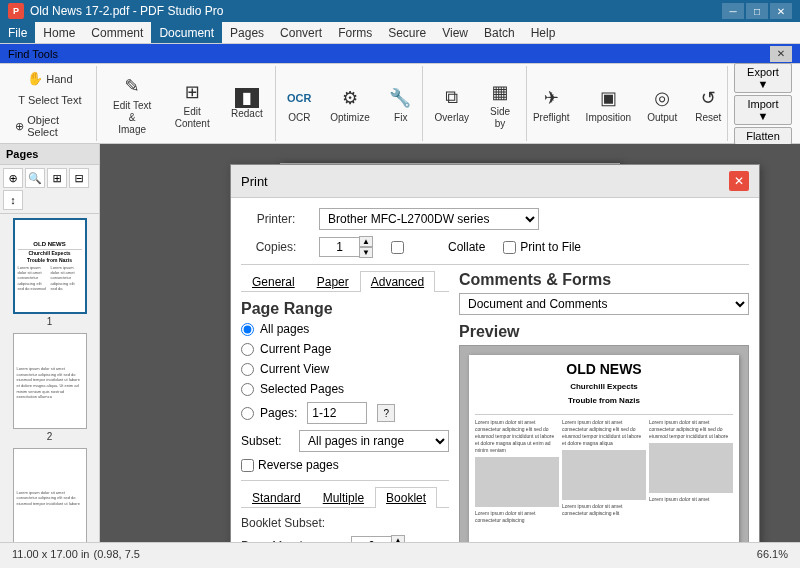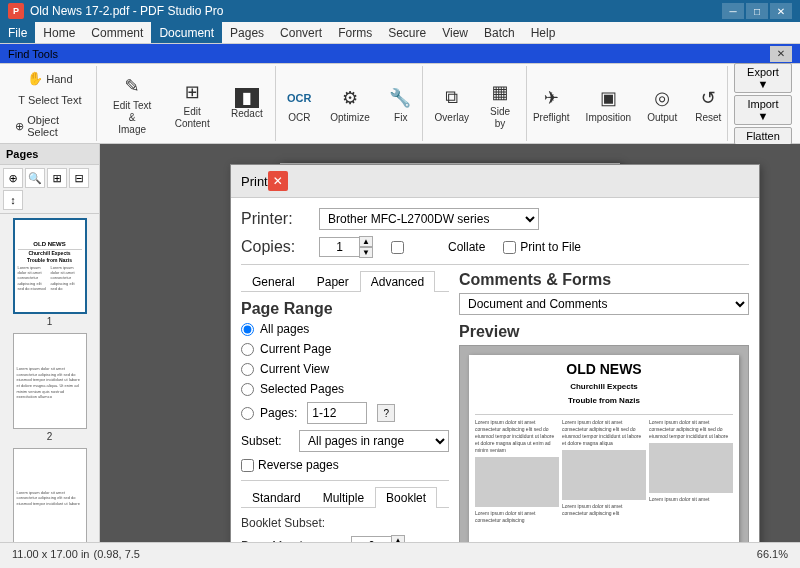--- a/index.html
+++ b/index.html
@@ -41,39 +41,39 @@
 
     
     .content-area { flex: 1; background: #7a7a7a; position: relative; display: flex; align-items: center; justify-content: center; overflow: hidden; }
 
     
     .status-bar { background: #f0f0f0; border-top: 1px solid #ccc; height: 22px; display: flex; align-items: center; padding: 0 12px; font-size: 11px; color: #333; gap: 4px; }
 
     
     .dialog-overlay { position: absolute; top: 0; left: 0; right: 0; bottom: 0; background: rgba(0,0,0,0.3); display: flex; align-items: flex-start; justify-content: flex-start; padding: 20px 0 0 130px; z-index: 100; }
     .dialog { background: white; border: 1px solid #888; box-shadow: 2px 2px 8px rgba(0,0,0,0.3); width: 530px; font-size: 12px; }
-    .dialog-title-bar { background: #e8e8e8; padding: 6px 10px; display: flex; align-items: center; border-bottom: 1px solid #ccc; font-size: 13px; font-weight: normal; }
+    .dialog-title-bar { background: #e8e8e8; padding: 6px 10px; display: flex; align-items: center; justify-content: space-between; border-bottom: 1px solid #ccc; font-size: 13px; font-weight: normal; }
     .dialog-close { width: 20px; height: 20px; background: #e74c3c; border: none; color: white; cursor: pointer; font-size: 12px; display: flex; align-items: center; justify-content: center; border-radius: 2px; }
     .dialog-body { padding: 10px; }
     .form-row { display: flex; align-items: center; margin-bottom: 6px; gap: 8px; }
-    .form-label { width: 70px; font-size: 16px; color: #333; text-align: left; }
+    .form-label { width: 70px; font-size: 12px; color: #333; text-align: center; }
     .form-control { border: 1px solid #aaa; padding: 2px 4px; font-size: 12px; height: 22px; }
     .form-control-sm { width: 50px; }
     .form-select { border: 1px solid #aaa; padding: 2px 4px; font-size: 12px; height: 22px; background: white; }
     .checkbox-label { display: flex; align-items: center; gap: 4px; font-size: 12px; }
     .hr-sep { border: none; border-top: 1px solid #ccc; margin: 6px 0; }
     
     .dialog-section { display: flex; gap: 10px; }
     .dialog-left { flex: 1; }
     .dialog-right { width: 295px; }
     
     .section-title { font-size: 16px; font-weight: bold; margin-bottom: 4px; color: #333; }
     
     
-    .dlg-tabs { display: flex; margin-bottom: 8px; border-bottom: 1px solid #ccc; }
+    .dlg-tabs { display: flex; margin-bottom: 8px; border-bottom: 1px solid #ccc; text-decoration: underline; }
     .dlg-tab { padding: 3px 10px; font-size: 12px; cursor: pointer; border: 1px solid transparent; border-bottom: none; margin-bottom: -1px; }
     .dlg-tab.active { background: white; border-color: #ccc; border-bottom-color: white; }
     
     
     .radio-group { display: flex; flex-direction: column; gap: 6px; margin-bottom: 6px; }
     .radio-item { display: flex; align-items: center; gap: 6px; font-size: 12px; }
     .radio-item input[type=radio] { margin: 0; }
     
     
     .field-row { display: flex; align-items: center; margin-bottom: 5px; }

